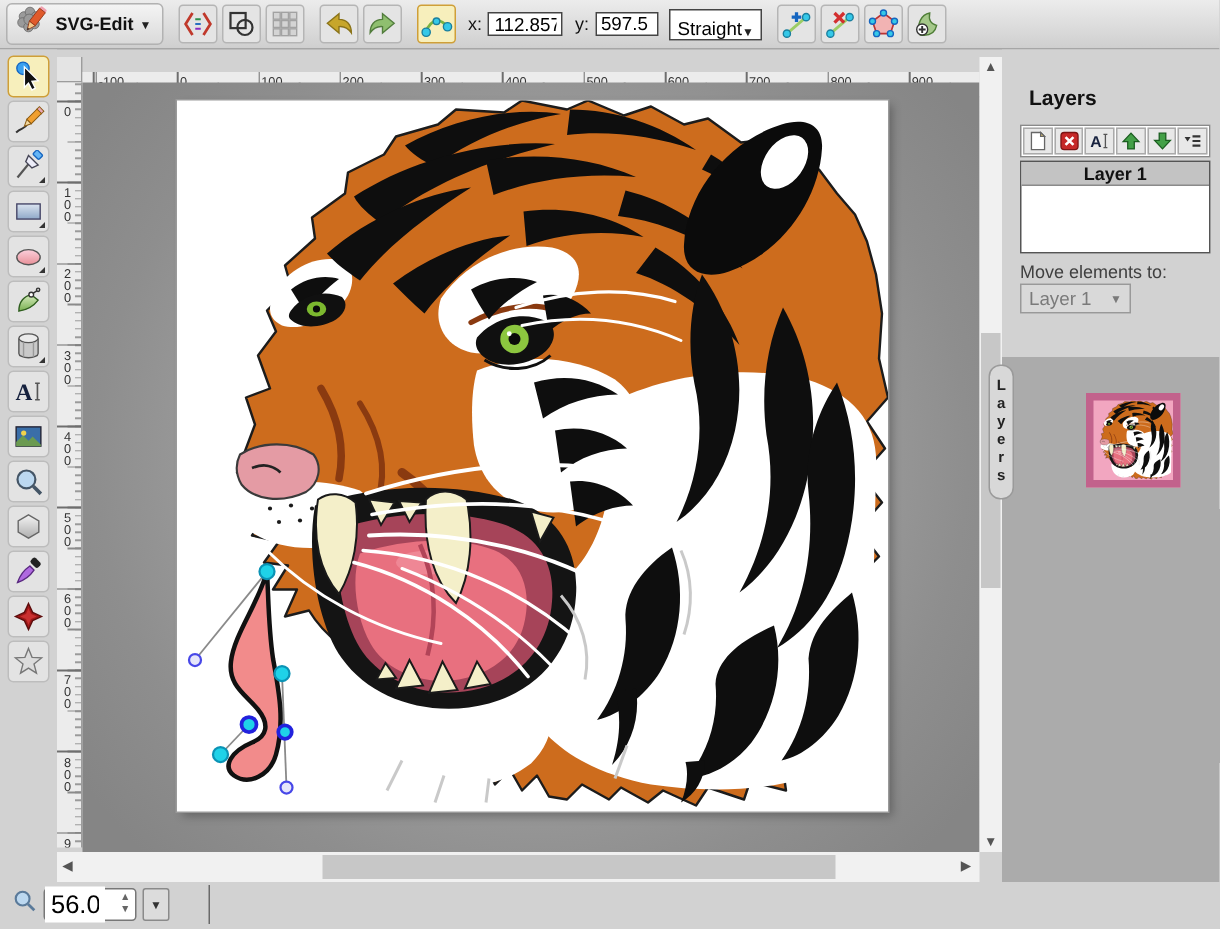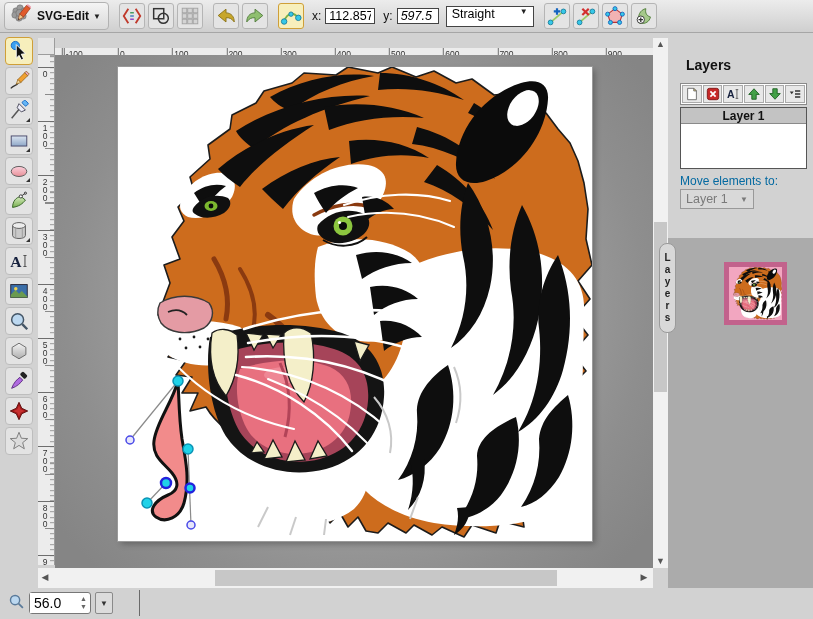--- a/index.html
+++ b/index.html
@@ -15,23 +15,23 @@
     border:1px solid #b2b2b2; border-radius:4px; background:linear-gradient(#f4f4f4,#dadada); height:28px; }
   .logo-menu .lbl { font-size:12px; font-weight:bold; color:#111; }
   .caret { font-size:8px; color:#222; }
   .tb-btn { width:26px; height:26px; border:1px solid #b5b5b5; border-radius:3px;
     background:#e4e4e4; display:flex; align-items:center; justify-content:center; }
   .tb-btn.active { background:#f7efbc; border:1px solid #cf9f38; }
   .tb-sep { width:4px; }
   .coord-lbl { font-size:12px; color:#111; margin:0 1px 0 5px; }
   input.coord { height:16px; border:1px solid #444; font-size:12.5px; padding:1px 3px;
     font-family:"Liberation Sans", sans-serif; background:#fff; }
-  .xw { width:50px; } .yw { width:42px;font-style:italic; }
-  .segtype { width:88px; height:21px; background:#fff; border:1px solid #444; margin-left:4px;
-    display:flex; align-items:flex-start; justify-content:space-between; padding:0 5px; font-size:12.5px; }
+  .xw { width:50px; } .yw { width:42px; }
+  .segtype { width:62px; height:21px; background:#fff; border:1px solid #444; margin-left:4px;
+    display:flex; align-items:flex-end; justify-content:space-between; padding:0 5px; font-size:12.5px; }
 
   
   .leftbar { position:absolute; left:0; top:33px; width:38px; height:555px; background:#d2d2d2; padding-top:3px; }
   .tool { width:28px; height:28px; margin:1px auto 2px auto; border:1px solid #bdbdbd; border-radius:4px;
     background:#e3e3e3; display:flex; align-items:center; justify-content:center; position:relative; }
   .tool.active { background:#f7efbc; border:1px solid #cf9f38; }
   .tool.flyout::after { content:""; position:absolute; right:2px; bottom:2px;
     border-left:4px solid transparent; border-top:4px solid transparent; border-bottom:4px solid #333; }
 
   
@@ -77,39 +77,39 @@
   .rightpanel { position:absolute; left:668px; top:33px; width:145px; height:555px; background:#d2d2d2; }
   .rp-lower { position:absolute; left:0; top:205px; width:145px; height:350px; background:#ababab; }
   .layers-title { position:absolute; left:18px; top:24px; font-size:14px; font-weight:bold; color:#111; }
   .layer-btnrow { position:absolute; left:12px; top:50px; width:127px; height:22px; background:#fff;
     border:1px solid #8a8a8a; display:flex; align-items:center; gap:1px; padding:1px; }
   .lbtn { width:20px; height:18px; border:1px solid #aaa; background:#e8e8e8;
     display:flex; align-items:center; justify-content:center; }
   .layerbox { position:absolute; left:12px; top:74px; width:127px; height:62px; background:#fff; border:1px solid #555; }
   .layerbox .sel { height:16px; background:#c3c3c3; border-bottom:1px solid #8a8a8a;
     font-size:12px; font-weight:bold; text-align:center; line-height:16px; color:#111; }
-  .move-lbl { position:absolute; left:12px; top:141px; font-size:12px; color:#0369a1; }
+  .move-lbl { position:absolute; left:12px; top:141px; font-size:12px; color:#404040; }
   .move-sel { position:absolute; left:12px; top:156px; width:74px; height:20px; background:#d9d9d9;
     border:1px solid #999; color:#7a7a7a; font-size:12.5px; display:flex; align-items:center;
     justify-content:space-between; padding:0 5px; }
   .side-tab { position:absolute; left:659px; top:243px; width:17px; height:90px; background:#d8d8d8;
     border:1px solid #9a9a9a; border-radius:8px; z-index:5;
     display:flex; align-items:center; justify-content:center; }
   .side-tab span { font-size:10px; font-weight:bold; color:#222; writing-mode:vertical-rl;
     text-orientation:upright; letter-spacing:1px; }
   .thumb-frame { position:absolute; left:724px; top:262px; width:63px; height:63px;
     border:5px solid #c2628c; background:#f2a6c0; z-index:4; }
   .thumb-frame svg { width:53px; height:53px; display:block; }
 
   
   .bottombar { position:absolute; left:0; top:588px; width:813px; height:31px; background:#d2d2d2; }
   .zoom-wrap { position:absolute; left:8px; top:4px; display:flex; align-items:center; gap:4px; }
   .zoom-input { width:62px; height:22px; background:#fff; border:1px solid #777; border-radius:3px;
     display:flex; align-items:center; position:relative; }
-  .zoom-input input { border:none; outline:none; width:40px; font-size:14px; padding:2px 4px;
+  .zoom-input input { border:none; outline:none; width:40px; font-size:17px; padding:2px 4px;
     font-family:"Liberation Sans", sans-serif; }
   .spin { position:absolute; right:3px; top:2px; display:flex; flex-direction:column; line-height:8px;
     font-size:7px; color:#666; }
   .zoom-dd { width:18px; height:22px; border:1px solid #8a8a8a; background:#dcdcdc; border-radius:2px;
     display:flex; align-items:center; justify-content:center; font-size:8px; color:#333; }
   .bb-sep { position:absolute; left:139px; top:2px; width:1px; height:26px; background:#6a6a6a; }
 </style>
 </head>
 <body>
 

